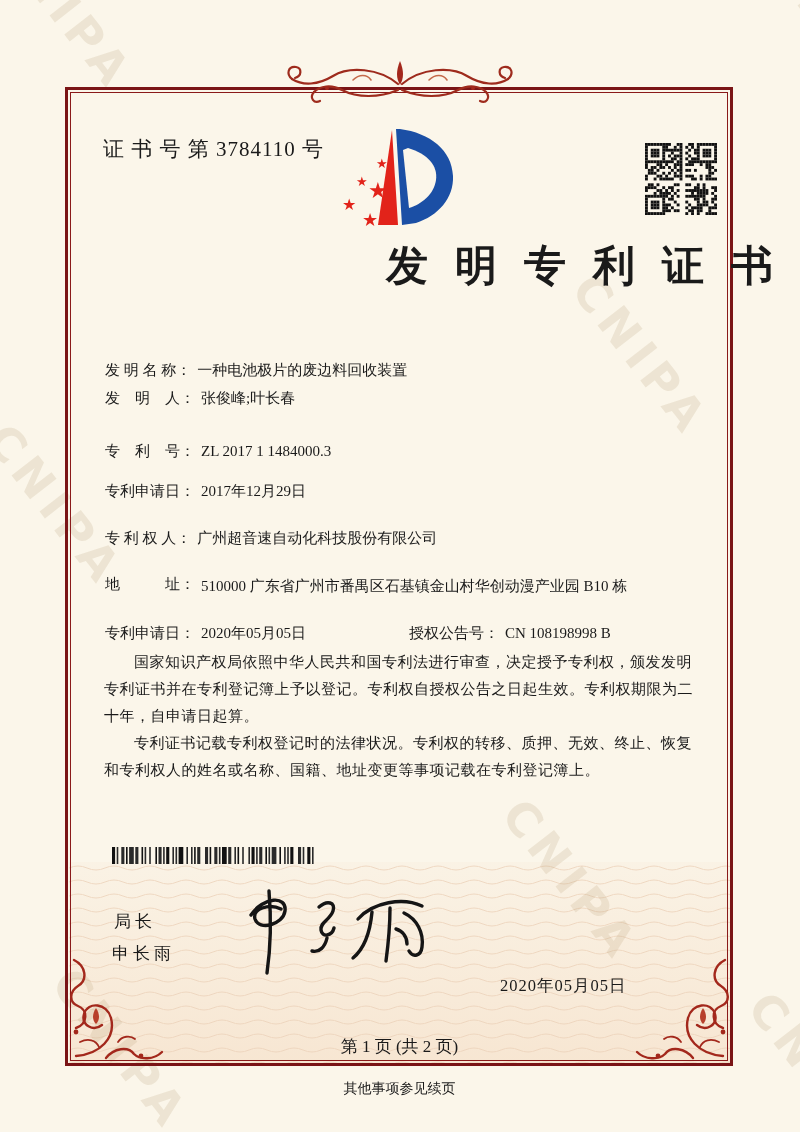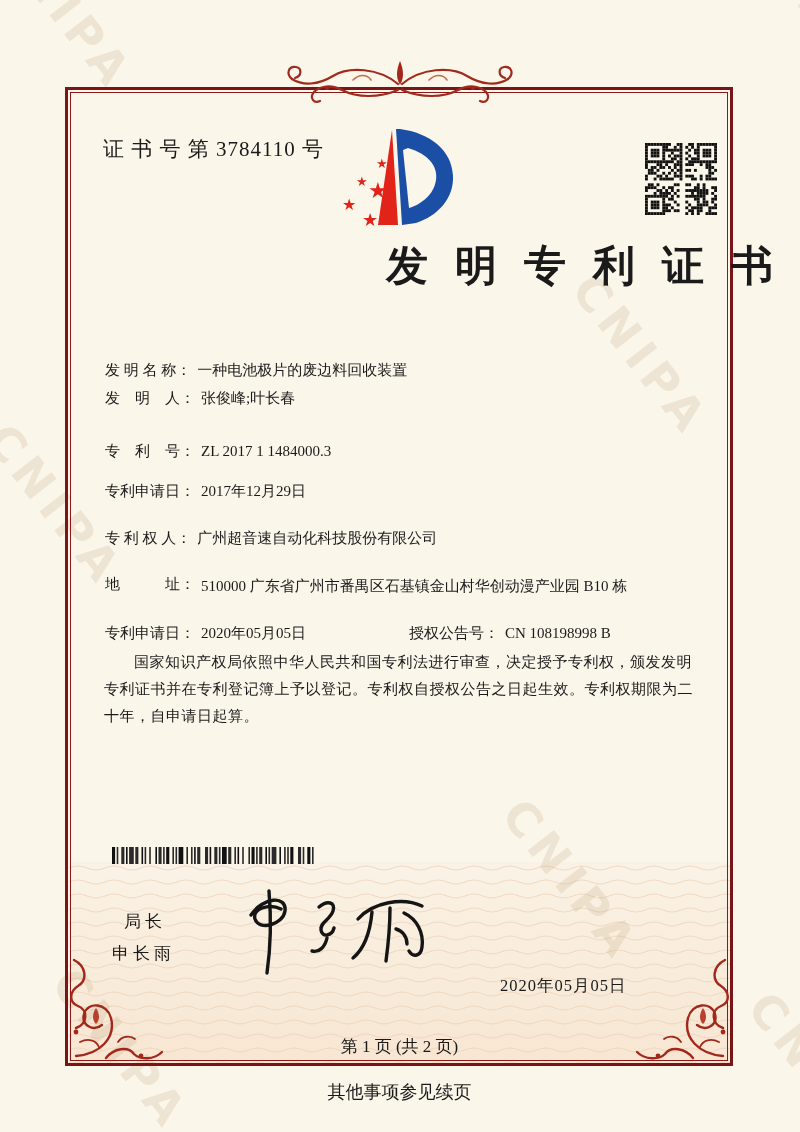--- a/index.html
+++ b/index.html
@@ -29,29 +29,29 @@
   .fvalue{margin-left:6px;}
   .fvalue.wrap{display:inline-block;width:478px;vertical-align:top;line-height:23px;}
   .grant-pub{position:absolute;left:409px;top:624px;font-size:15px;z-index:4;}
   
   .body-text{left:104px;top:649px;width:595px;z-index:4;}
   .body-text p{margin:0;font-size:15px;line-height:27px;text-indent:2em;
       letter-spacing:0.5px;}
   
   .barcode{left:112px;top:847px;z-index:4;}
   
-  .sig-title{left:124px;top:910px;font-size:17px;letter-spacing:4px;z-index:4;
+  .sig-title{left:114px;top:910px;font-size:17px;letter-spacing:4px;z-index:4;
       font-family:Liberation Sans, sans-serif;}
   .sig-name{left:112px;top:942px;font-size:17px;letter-spacing:4px;z-index:4;
       font-family:"Liberation Sans","DejaVu Sans",sans-serif;}
   .sig-script{left:225px;top:885px;z-index:4;}
   .issue-date{left:500px;top:975px;font-size:16.5px;letter-spacing:1px;z-index:4;}
   
   .page-info{left:66px;width:667px;top:1035px;text-align:center;font-size:17px;z-index:4;}
-  .continuation{left:66px;width:667px;top:1080px;text-align:center;font-size:18px;z-index:4;}
+  .continuation{left:66px;width:667px;top:1080px;text-align:center;font-size:14px;z-index:4;}
   
   .top-ornament{left:283px;top:58px;z-index:3;}
   .corner-fl{top:958px;z-index:3;}
   .corner-fl.left{left:66px;}
   .corner-fl.right{left:627px;transform:scaleX(-1);}
 </style>
 </head>
 <body>
 
 <span class="wm" style="left:-30px;top:-18px;">CNIPA</span>
@@ -495,20 +495,21 @@
 </div>
 <div class="row" style="top:624px;">
   <span class="flabel">专利申请日：</span><span class="fvalue">2020年05月05日</span>
 </div>
 <div class="grant-pub">
   <span class="flabel">授权公告号：</span><span class="fvalue">CN 108198998 B</span>
 </div>
 
 <div class="abs body-text">
   <p>国家知识产权局依照中华人民共和国专利法进行审查，决定授予专利权，颁发发明专利证书并在专利登记簿上予以登记。专利权自授权公告之日起生效。专利权期限为二十年，自申请日起算。</p>
+  <p>专利证书记载专利权登记时的法律状况。专利权的转移、质押、无效、终止、恢复和专利权人的姓名或名称、国籍、地址变更等事项记载在专利登记簿上。</p>
 </div>
 
 <div class="abs barcode" id="barcode"><svg width="203" height="17" viewBox="0 0 203 17">
       <rect x="0.0" y="0" width="3.1" height="17" fill="#111"></rect>
       <rect x="4.7" y="0" width="1.6" height="17" fill="#2a2a2a"></rect>
       <rect x="9.3" y="0" width="3.1" height="17" fill="#2a2a2a"></rect>
       <rect x="14.0" y="0" width="1.6" height="17" fill="#111"></rect>
       <rect x="17.1" y="0" width="4.7" height="17" fill="#2a2a2a"></rect>
       <rect x="23.3" y="0" width="3.1" height="17" fill="#2a2a2a"></rect>
       <rect x="29.5" y="0" width="1.6" height="17" fill="#111"></rect>

